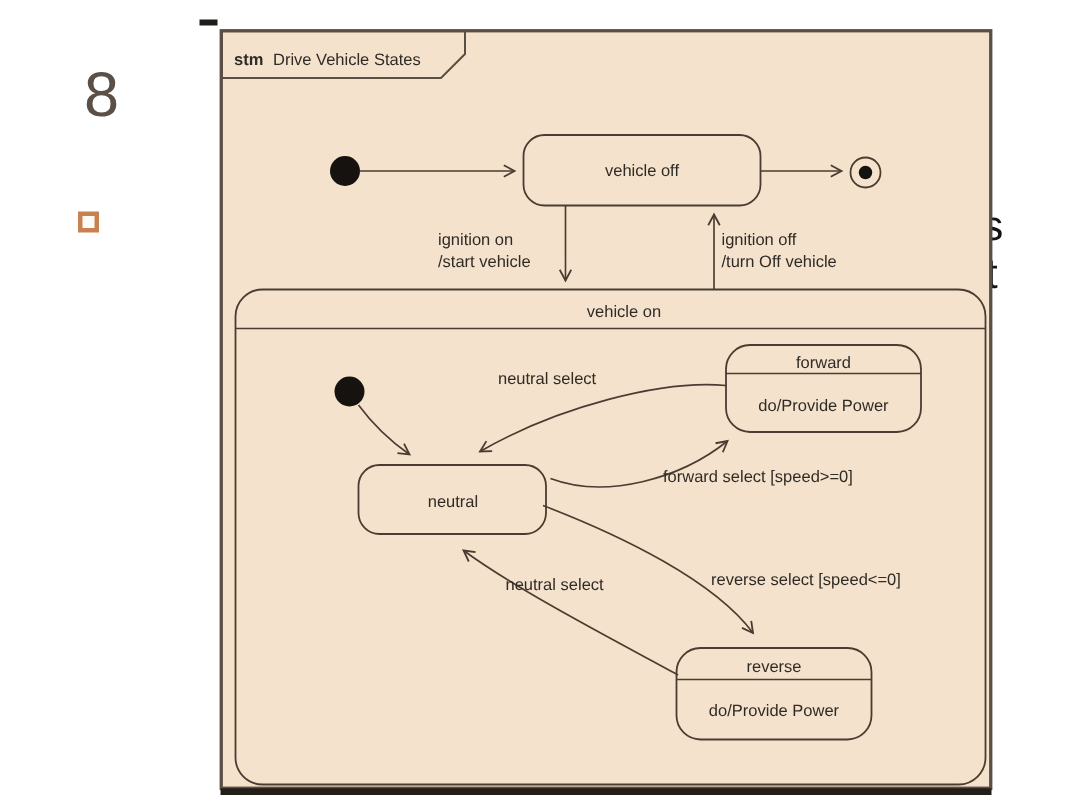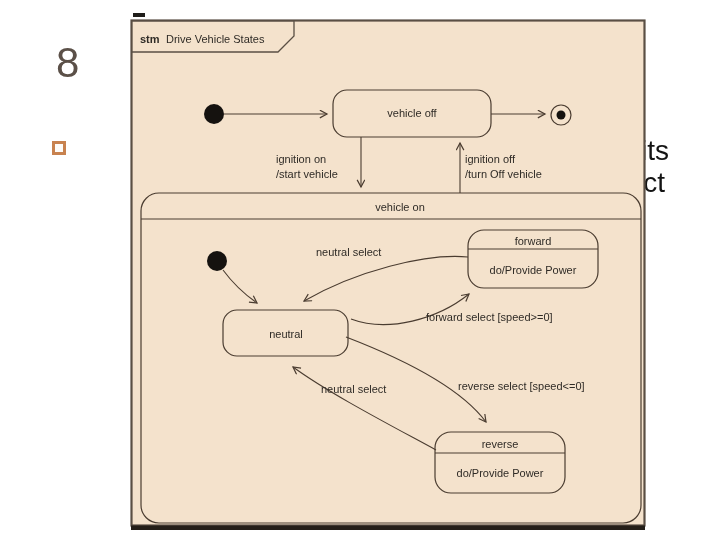--- a/index.html
+++ b/index.html
@@ -19,21 +19,21 @@
     border:3px solid #c8824f;background:#fdfbf8;
   }
   .body-text{
     position:absolute;z-index:1;color:#141414;font-size:28px;line-height:1;white-space:nowrap;
   }
   .frag1{left:588px;top:137px;}
   .frag2{left:592px;top:169px;}
 
   
   .diagram{
-    position:absolute;left:82px;top:19px;width:516px;height:512px;z-index:2;padding-left:48px;
+    position:absolute;left:98px;top:19px;width:516px;height:512px;z-index:2;padding-left:48px;
   }
   svg text{fill:#2f2b26;font-family:"Liberation Sans",sans-serif;font-size:11px;}
   svg .bold{font-weight:bold;}
 </style>
 </head>
 <body>
 
 <div class="slide">
 
   <div class="page-number">8</div>

